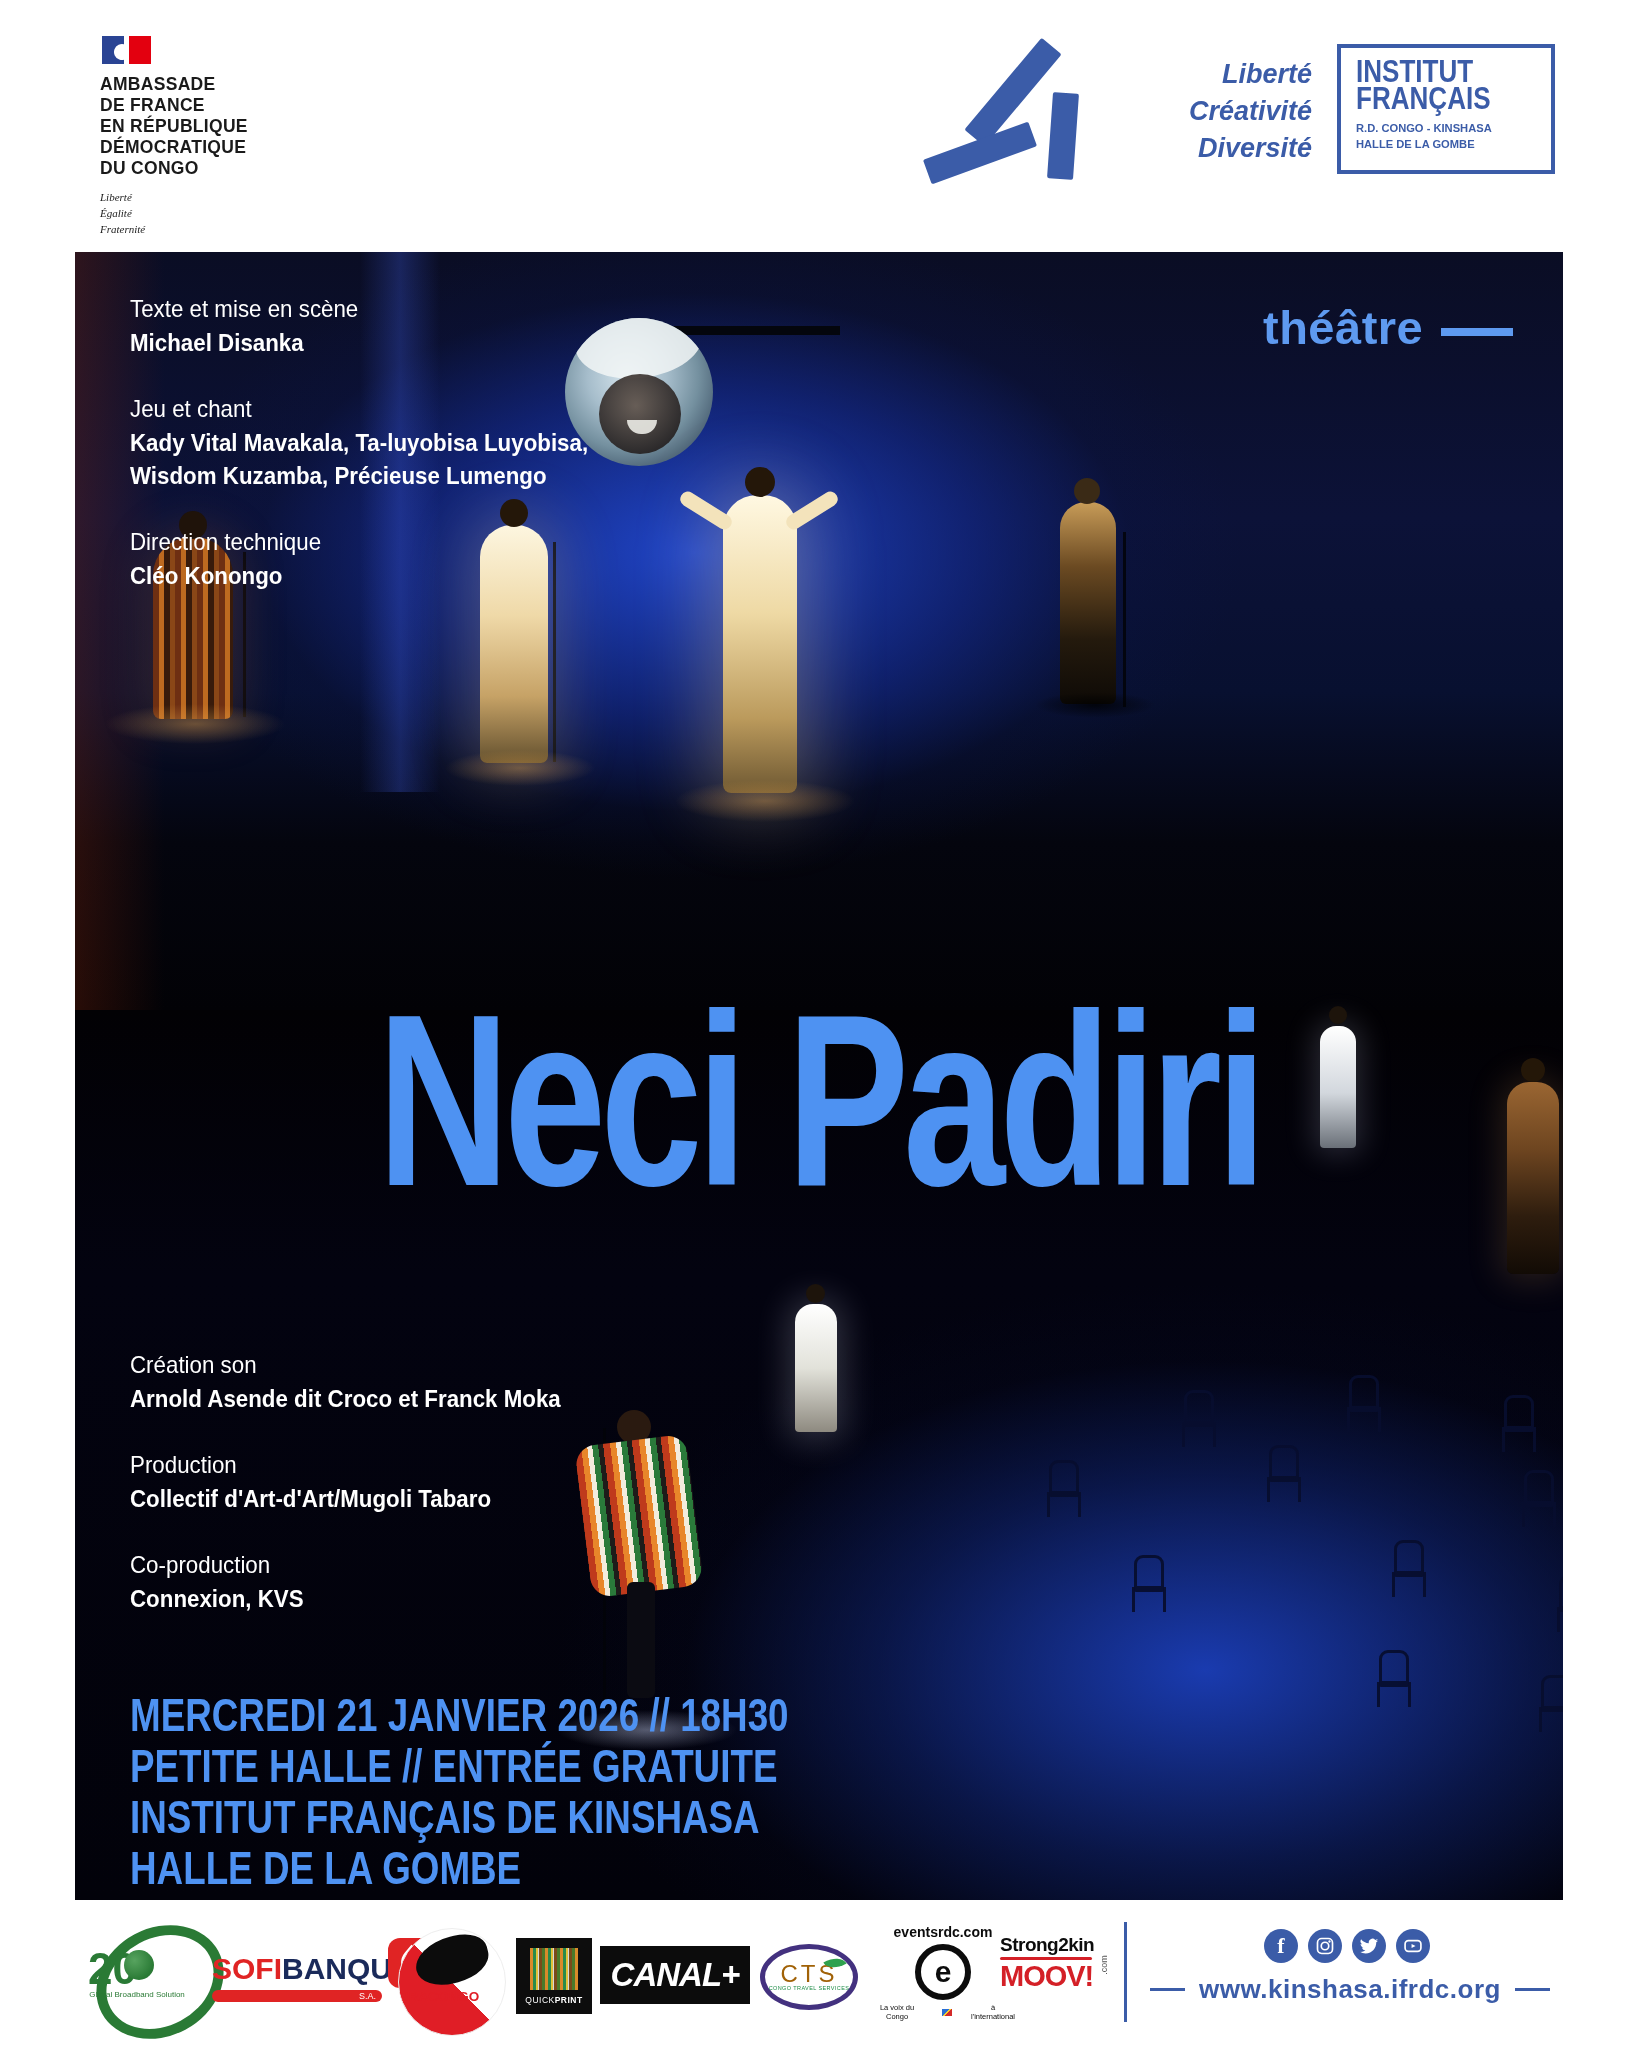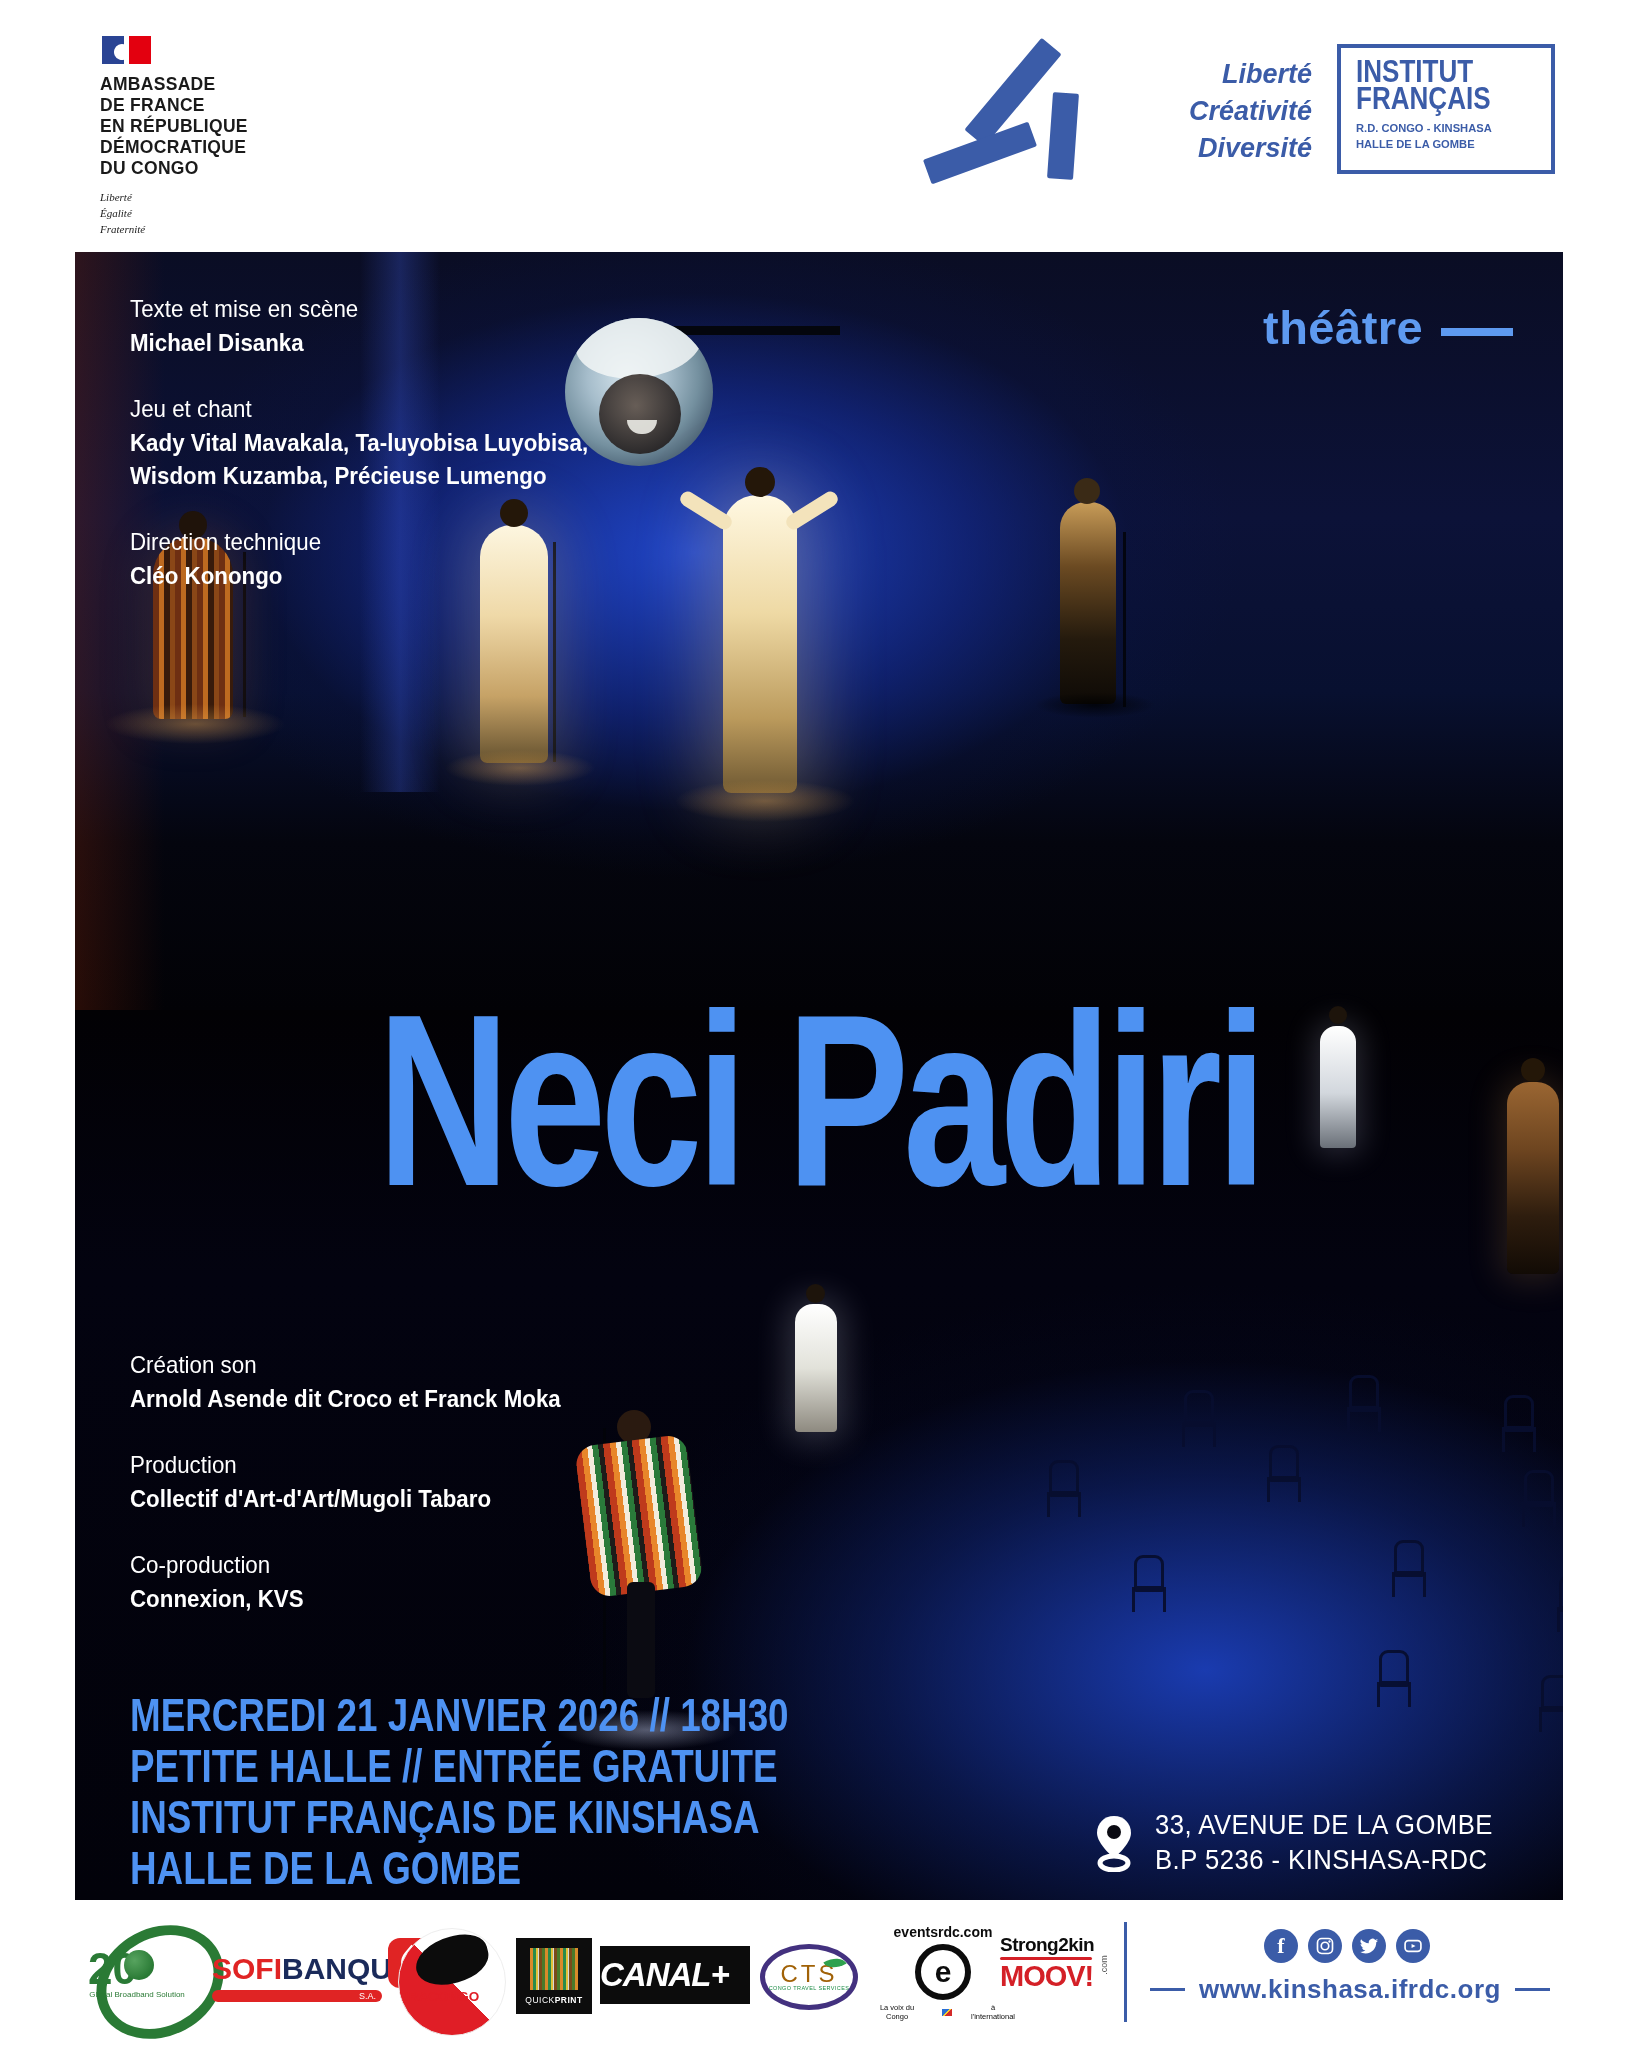--- a/index.html
+++ b/index.html
@@ -124,21 +124,21 @@
         border-radius:58% 42% 52% 48%;transform:rotate(-14deg);}
   .bracongo-label{position:absolute;left:0;top:60px;width:106px;text-align:left;color:#e01e26;
         font-weight:bold;font-size:13.5px;}
   .quickprint{left:516px;top:1938px;width:76px;height:76px;background:#0d0d0d;
         display:flex;flex-direction:column;align-items:center;justify-content:center;}
   .qp-bars{width:48px;height:42px;
         background:repeating-linear-gradient(90deg,#d98a2a 0 3px,#2a8a4a 3px 6px,#e0c23a 6px 8px,#d8d8d8 8px 9px,#7a4a1a 9px 12px,#4a7a2a 12px 15px);}
   .qp-text{margin-top:5px;color:#ffffff;font-size:8.5px;letter-spacing:.5px;}
   .qp-text b{font-weight:bold;}
   .canal{left:600px;top:1946px;width:150px;height:58px;background:#0c0c0c;display:flex;
-        align-items:center;justify-content:flex-start;color:#ffffff;font-weight:bold;font-size:33px;
+        align-items:center;justify-content:center;color:#ffffff;font-weight:bold;font-size:33px;
         font-style:italic;letter-spacing:-1px;}
   .cts{left:760px;top:1944px;width:98px;height:66px;border:5px solid #43317f;border-radius:50%;
         box-sizing:border-box;display:flex;flex-direction:column;align-items:center;justify-content:center;}
   .cts-text{color:#a16207;font-weight:normal;font-size:24px;letter-spacing:3px;line-height:22px;}
   .cts-leaf{position:absolute;right:8px;top:8px;width:20px;height:12px;background:#2fa14e;
         border-radius:0 100% 0 100%;transform:rotate(-28deg);}
   .cts-cap{color:#1c8c46;font-size:5.5px;letter-spacing:.4px;}
   .erdc{left:868px;top:1924px;width:150px;text-align:center;color:#0c0c0c;}
   .erdc-top{font-weight:bold;font-size:14px;}
   .erdc-circle{margin:4px auto 3px auto;width:56px;height:56px;border:6px solid #0c0c0c;border-radius:50%;
@@ -348,31 +348,20 @@
       </div>
     </div>
 
     <div class="abs event">
       <div class="event-line">MERCREDI 21 JANVIER 2026 // 18H30</div>
       <div class="event-line">PETITE HALLE // ENTRÉE GRATUITE</div>
       <div class="event-line">INSTITUT FRANÇAIS DE KINSHASA</div>
       <div class="event-line">HALLE DE LA GOMBE</div>
     </div>
 
-    <div class="abs address">
-      <svg width="42" height="58" viewBox="0 0 42 58">
-        <path d="M21 2 C11 2 4 9.5 4 19 C4 30 21 44 21 44 C21 44 38 30 38 19 C38 9.5 31 2 21 2 Z" fill="#ffffff"></path>
-        <circle cx="21" cy="18" r="7" fill="#0a0a12"></circle>
-        <ellipse cx="21" cy="49" rx="14" ry="7" fill="none" stroke="#ffffff" stroke-width="5"></ellipse>
-      </svg>
-      <div class="address-lines">
-        <div>33, AVENUE DE LA GOMBE</div>
-        <div>B.P 5236 - KINSHASA-RDC</div>
-      </div>
-    </div>
   </div>
 
   <div class="abs gbs">
     <div class="gbs-ring"></div>
     <div class="gbs-num">20</div>
     <div class="gbs-globe"></div>
     <div class="gbs-cap">Global Broadband Solution</div>
   </div>
 
   <div class="abs sofi">

